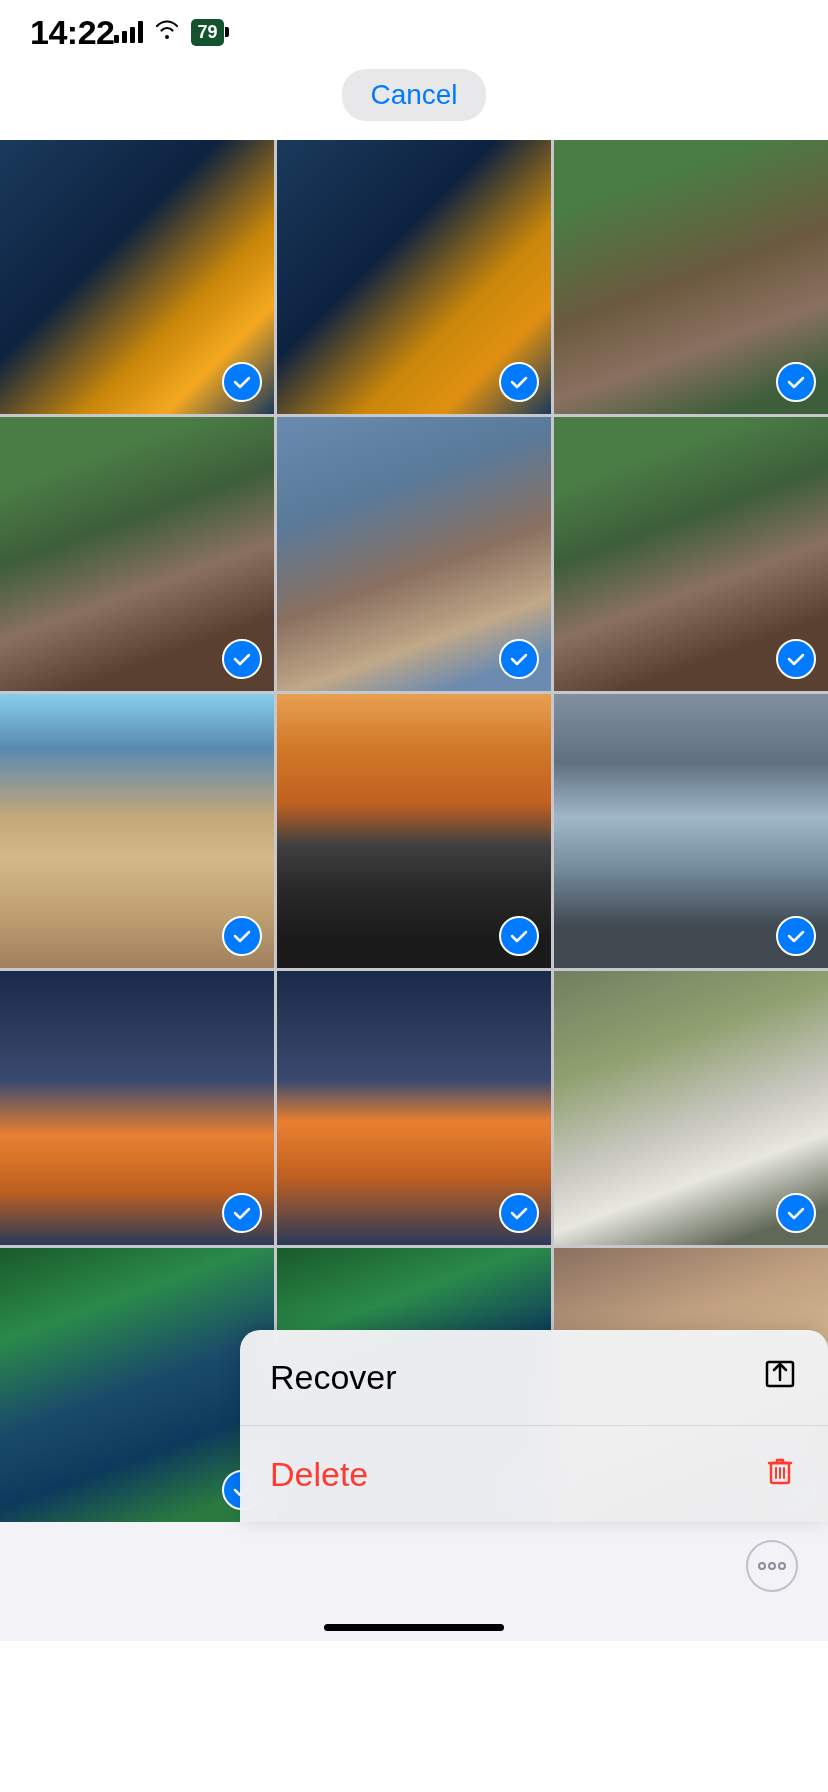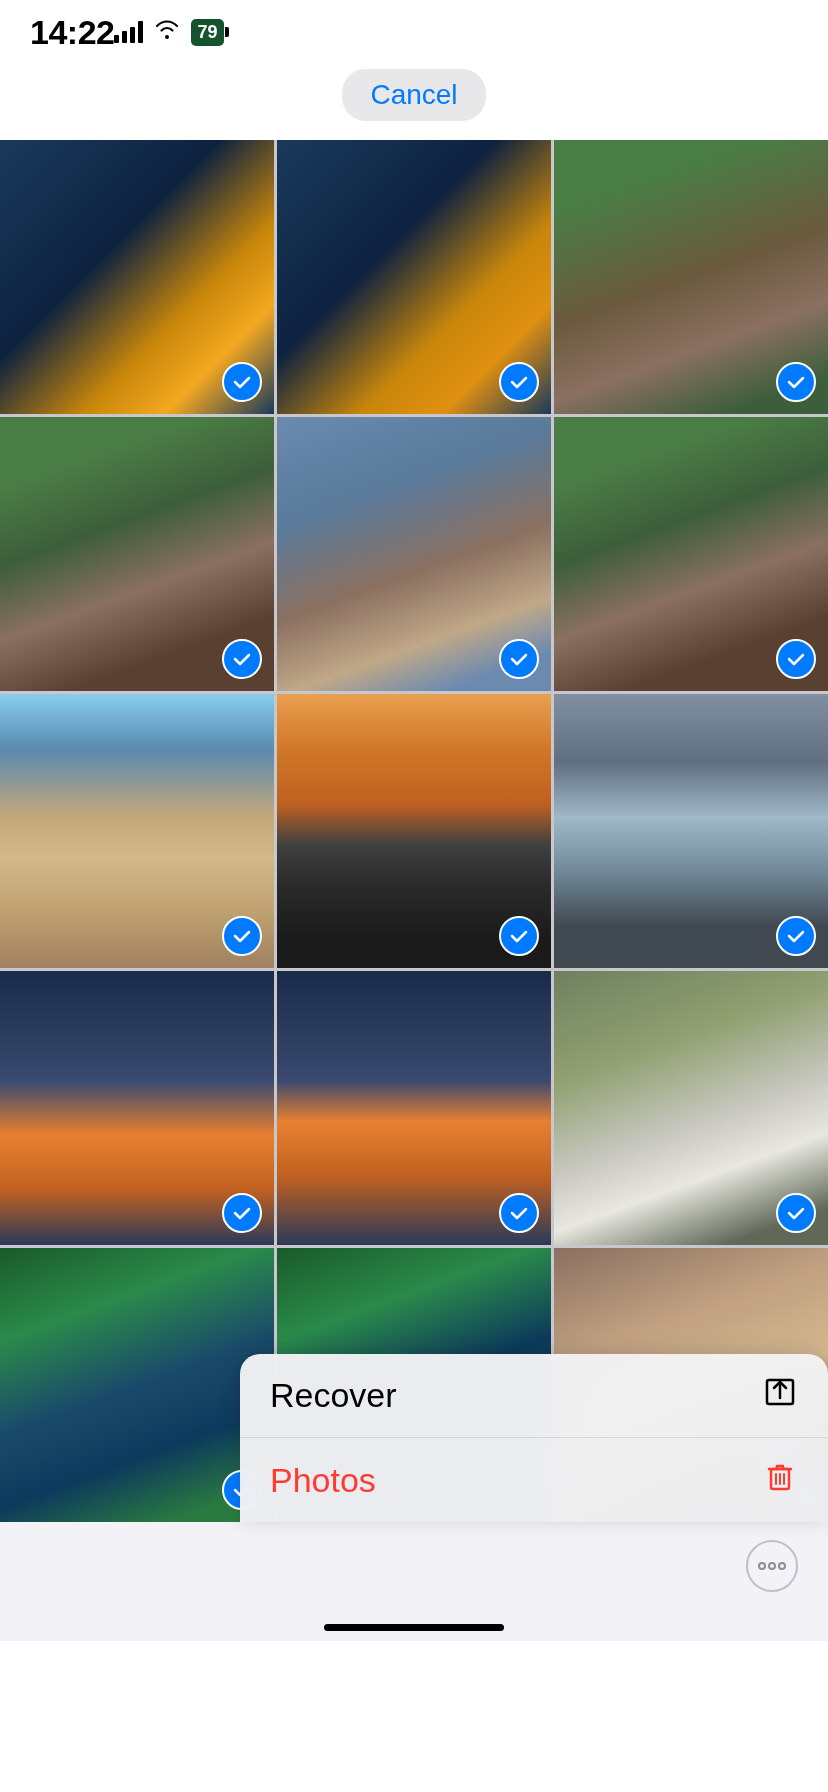--- a/index.html
+++ b/index.html
@@ -219,21 +219,21 @@
       overflow: hidden;
       pointer-events: all;
       box-shadow: 0 -2px 20px rgba(0,0,0,0.15);
     }
 
     .action-item {
       display: flex;
       align-items: center;
       justify-content: space-between;
       padding: 0 30px;
-      height: 84px;
+      height: 96px;
       cursor: pointer;
       border-bottom: 1px solid rgba(0,0,0,0.1);
     }
 
     .action-item:last-child {
       border-bottom: none;
     }
 
     .action-label {
       font-size: 34px;
@@ -417,21 +417,21 @@
       <span class="action-label">Recover</span>
       <span class="action-icon">
         <svg width="36" height="36" viewBox="0 0 36 36" fill="none">
           <rect x="5" y="6" width="26" height="24" rx="2" stroke="#000" stroke-width="2.5" fill="none"></rect>
           <path d="M12 14l6-6 6 6" stroke="#000" stroke-width="2.5" stroke-linecap="round" stroke-linejoin="round"></path>
           <path d="M18 8v16" stroke="#000" stroke-width="2.5" stroke-linecap="round"></path>
         </svg>
       </span>
     </div>
     <div class="action-item action-delete">
-      <span class="action-label">Photos</span>
+      <span class="action-label">Delete</span>
       <span class="action-icon">
         <svg width="36" height="36" viewBox="0 0 36 36" fill="none">
           <path d="M7 10h22" stroke="#ff3b30" stroke-width="2.5" stroke-linecap="round"></path>
           <path d="M15 10V7h6v3" stroke="#ff3b30" stroke-width="2.5" stroke-linecap="round" stroke-linejoin="round"></path>
           <rect x="9" y="10" width="18" height="20" rx="2" stroke="#ff3b30" stroke-width="2.5" fill="none"></rect>
           <path d="M14 15v10M18 15v10M22 15v10" stroke="#ff3b30" stroke-width="2" stroke-linecap="round"></path>
         </svg>
       </span>
     </div>
   </div>

